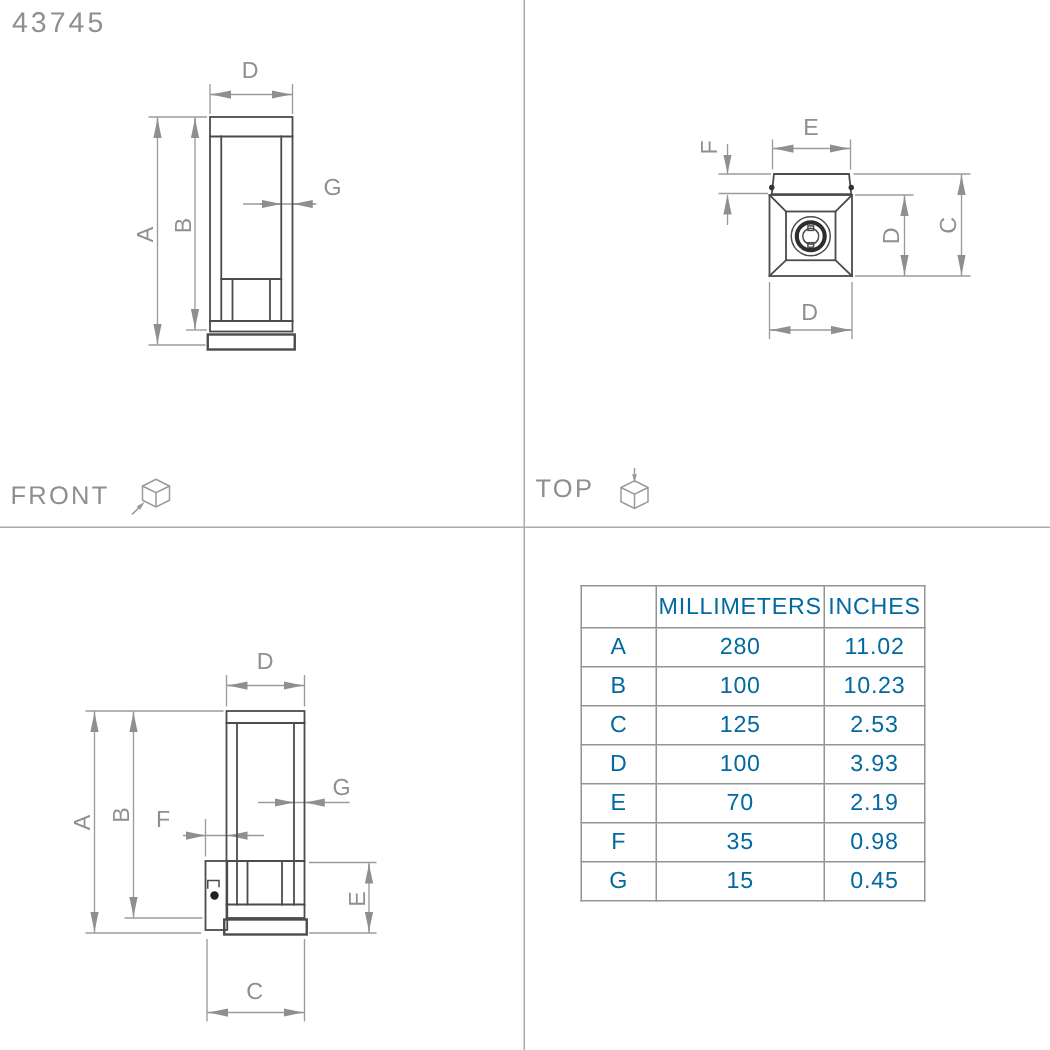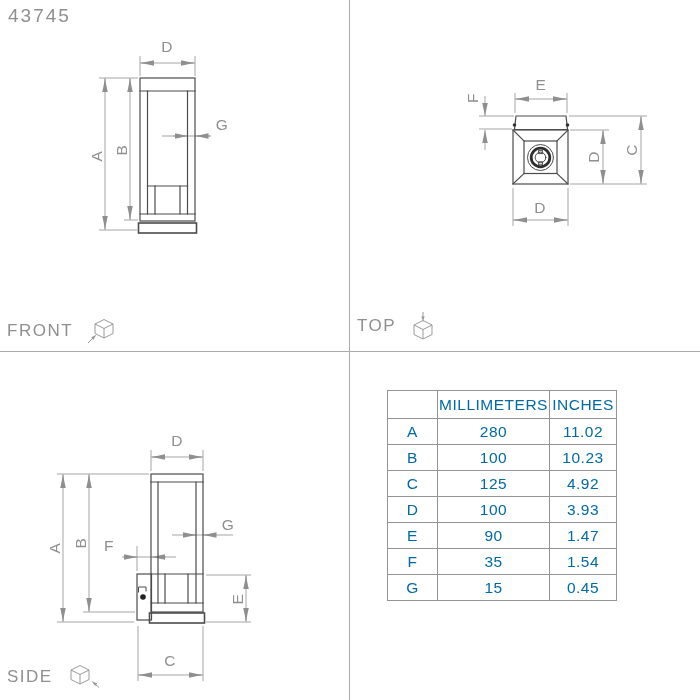--- a/index.html
+++ b/index.html
@@ -220,28 +220,20 @@
 
   <div class="viewlabel" id="front-label">
     <span>FRONT</span>
     <svg width="30" height="27" viewBox="0 0 30 27">
       <path class="cube" d="M17,2.5 L26,7 L26,16.5 L17,21 L8,16.5 L8,7 Z M8,7 L17,11.5 L26,7 M17,11.5 L17,21"></path>
       <line x1="1" y1="26" x2="6" y2="21" stroke="#9a9a9a" stroke-width="1"></line>
       <polygon class="cubearrow" points="9.5,17.5 6.4,22.9 4.1,20.6"></polygon>
     </svg>
   </div>
 
-  <div class="viewlabel" id="side-label">
-    <span>SIDE</span>
-    <svg width="33" height="27" viewBox="0 0 33 27">
-      <path class="cube" d="M13,2.5 L22,7 L22,16.5 L13,21 L4,16.5 L4,7 Z M4,7 L13,11.5 L22,7 M13,11.5 L13,21"></path>
-      <line x1="32" y1="24.5" x2="29" y2="22" stroke="#9a9a9a" stroke-width="1"></line>
-      <polygon class="cubearrow" points="24.5,18 30.2,20.5 28.2,23"></polygon>
-    </svg>
-  </div>
 
   <table id="dim-table">
     <thead>
       <tr>
         <th class="c-dim"></th>
         <th class="c-mm">MILLIMETERS</th>
         <th class="c-in">INCHES</th>
       </tr>
     </thead>
     <tbody>
@@ -251,36 +243,36 @@
         <td>11.02</td>
       </tr>
       <tr>
         <td>B</td>
         <td>100</td>
         <td>10.23</td>
       </tr>
       <tr>
         <td>C</td>
         <td>125</td>
-        <td>4.92</td>
+        <td>2.53</td>
       </tr>
       <tr>
         <td>D</td>
         <td>100</td>
         <td>3.93</td>
       </tr>
       <tr>
         <td>E</td>
-        <td>90</td>
-        <td>1.47</td>
+        <td>70</td>
+        <td>2.19</td>
       </tr>
       <tr>
         <td>F</td>
         <td>35</td>
-        <td>1.54</td>
+        <td>0.98</td>
       </tr>
       <tr>
         <td>G</td>
         <td>15</td>
         <td>0.45</td>
       </tr>
     </tbody>
   </table>
 
 </div>

